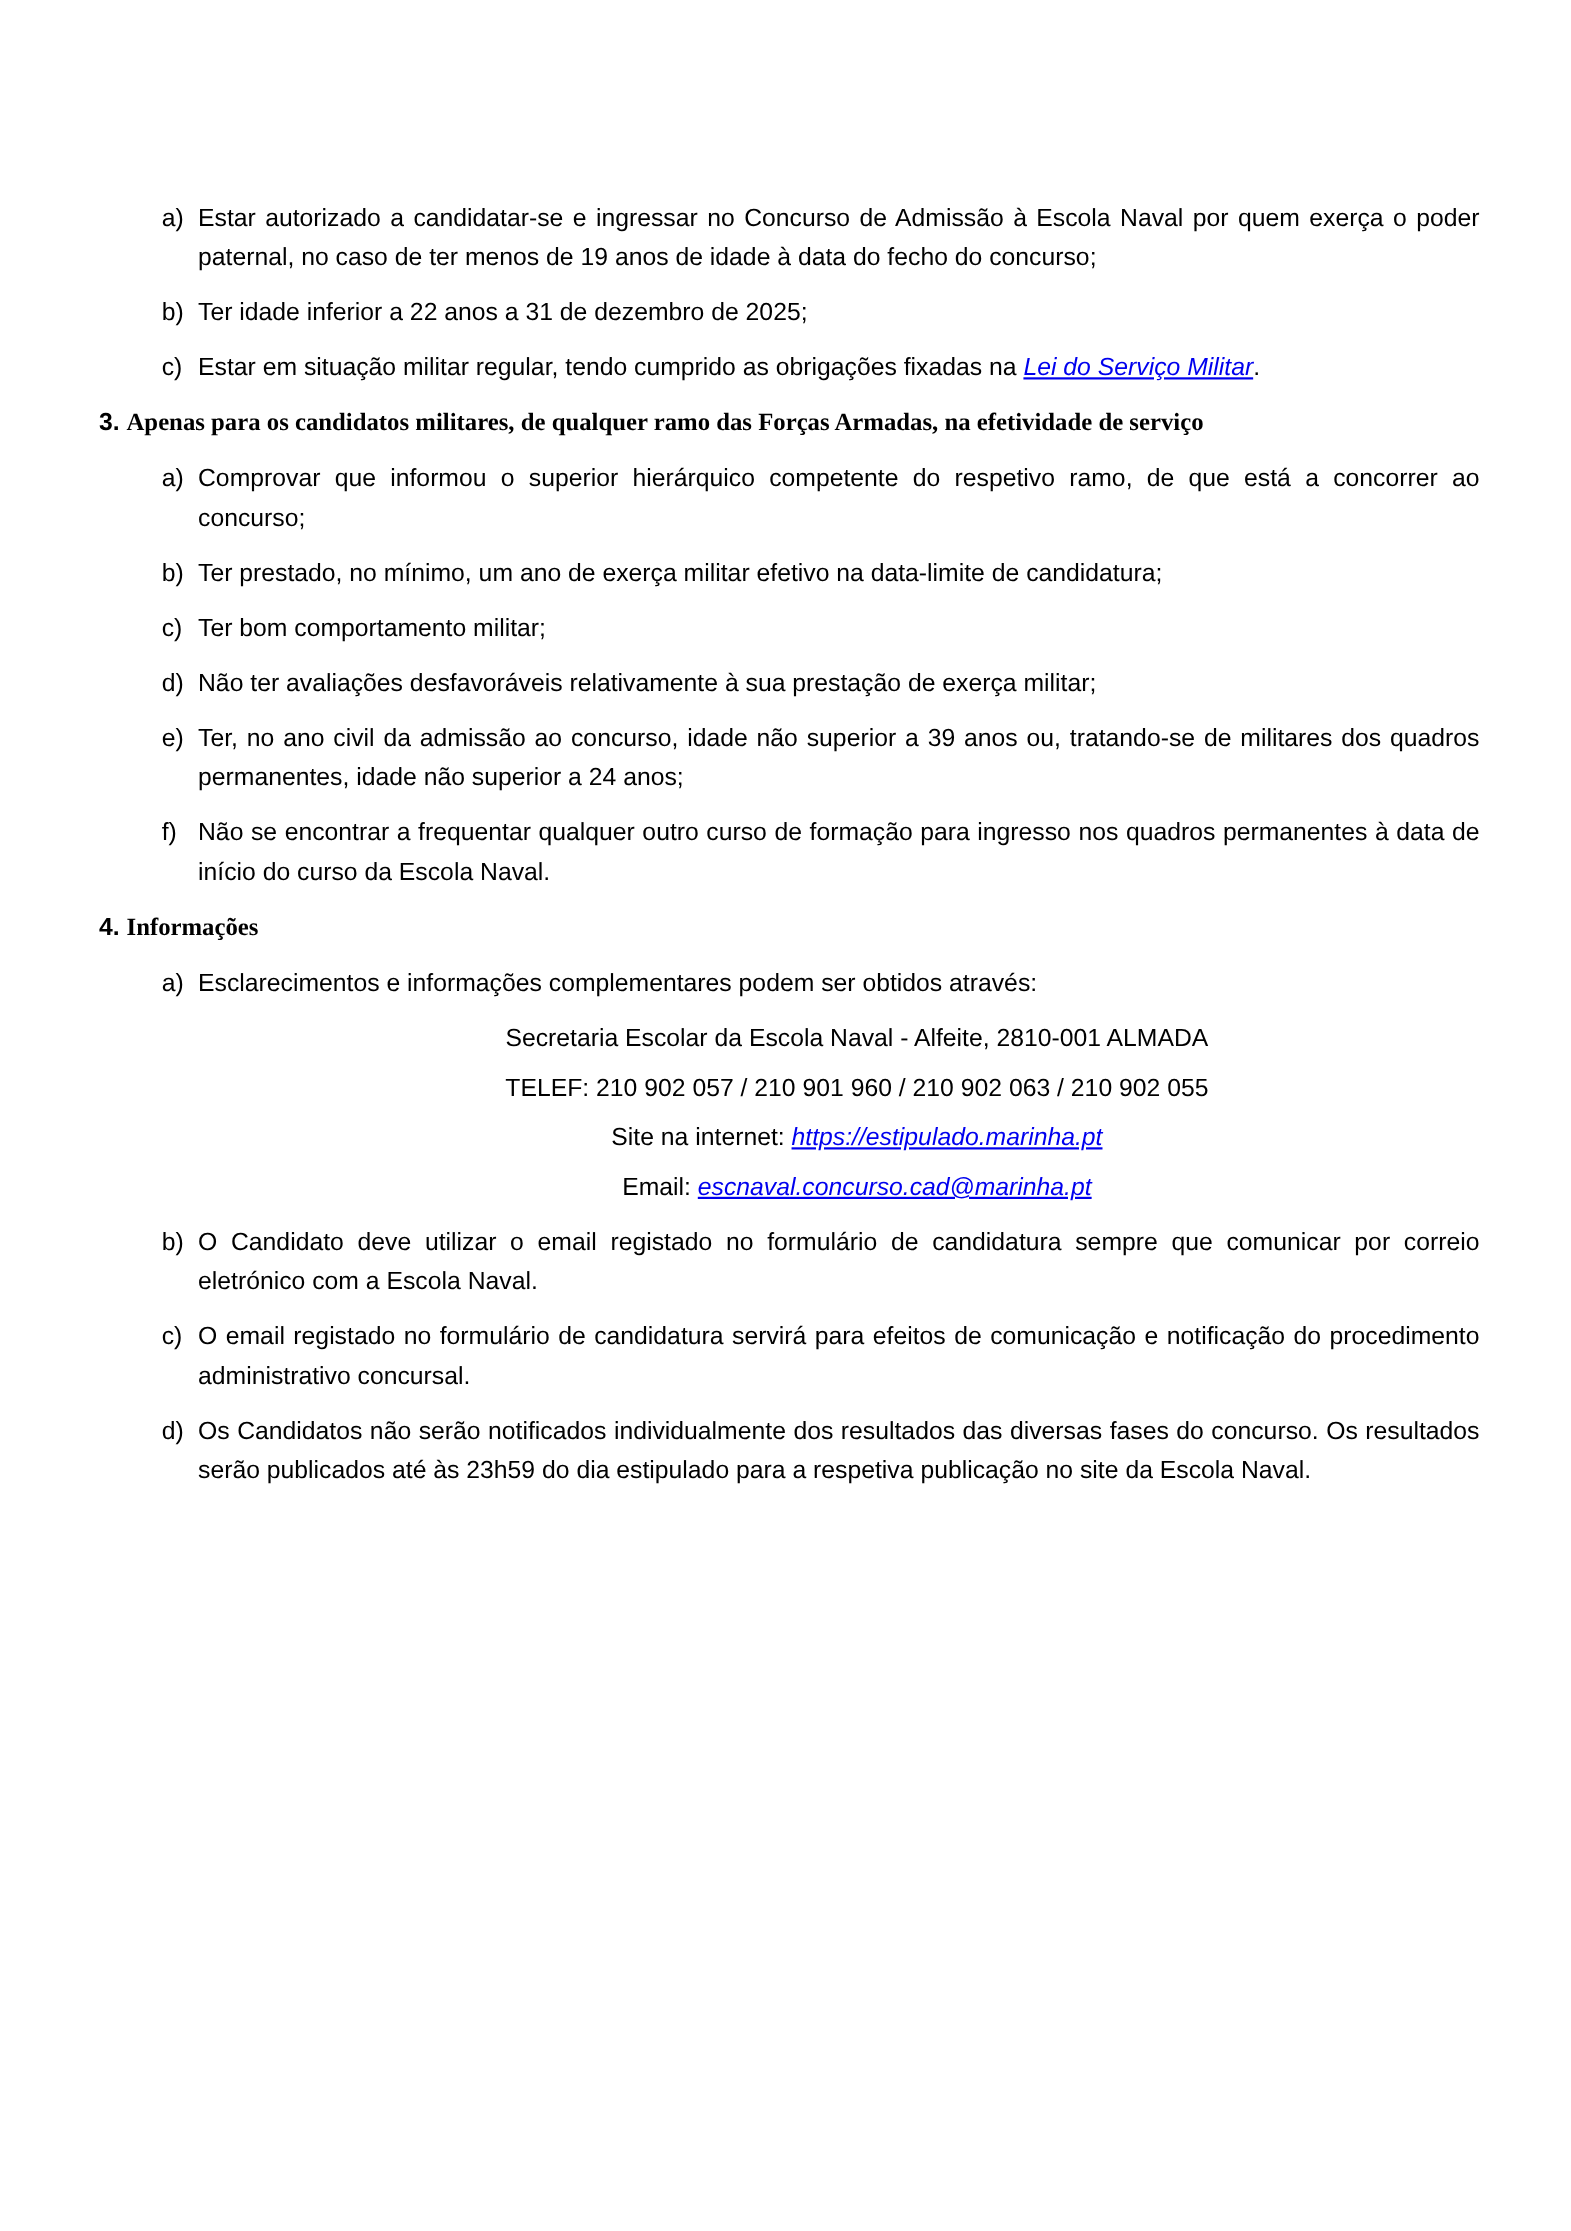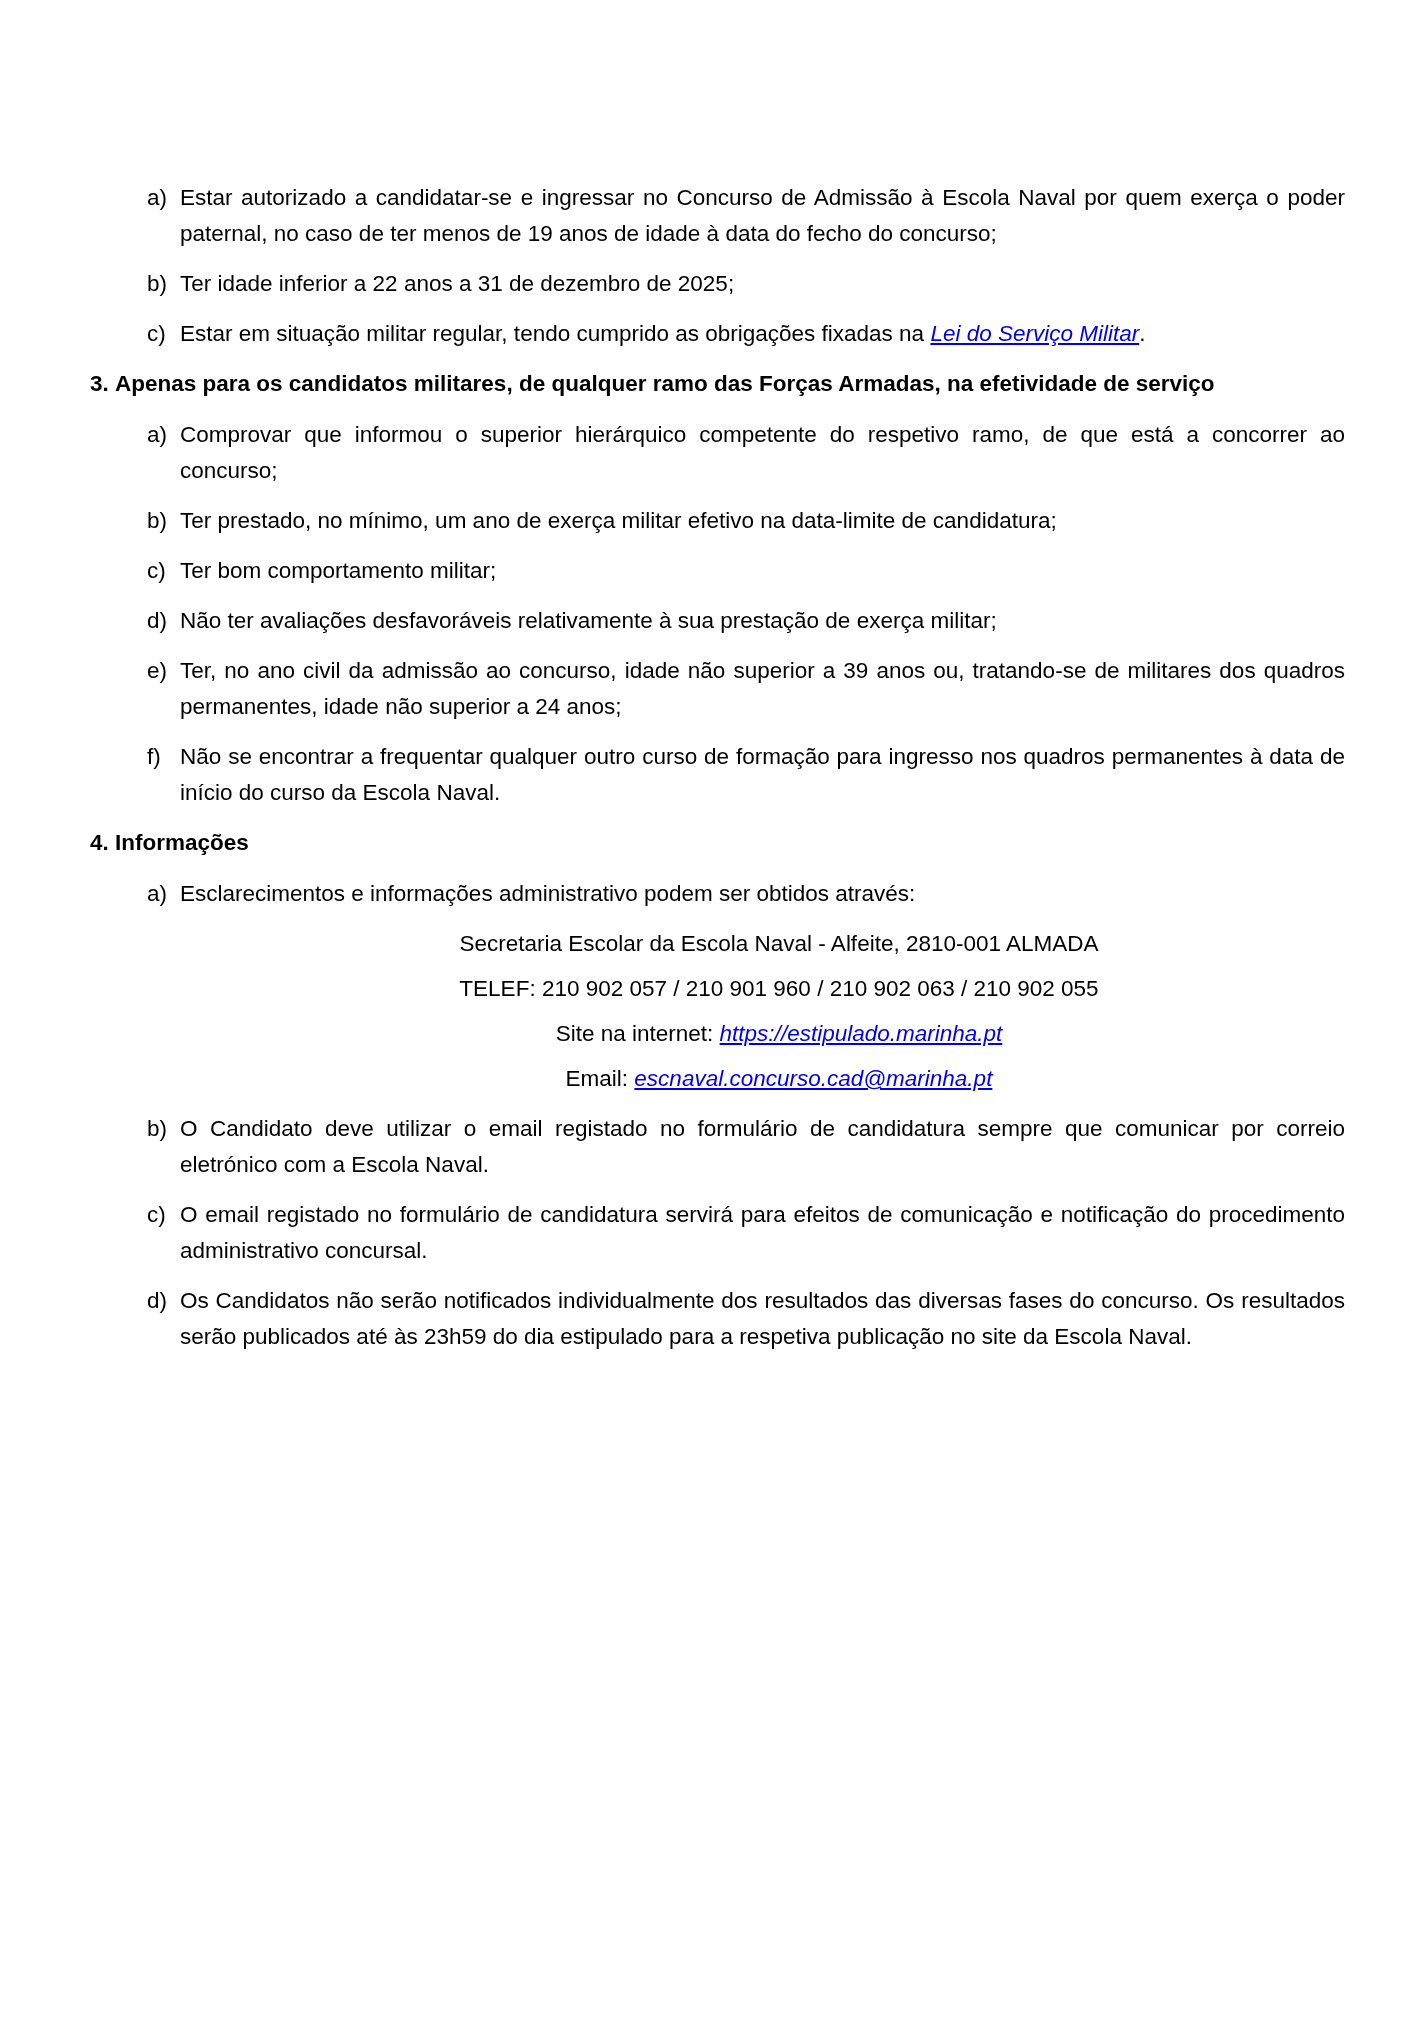--- a/index.html
+++ b/index.html
@@ -39,20 +39,21 @@
     font-weight: 700;
     margin: 0 0 15px 0;
   }
   .section-heading .marker {
     flex: 0 0 25px;
     white-space: nowrap;
   }
   .section-heading .heading-text {
     flex: 1;
     text-align: justify;
+    font-family: Liberation Serif, serif;
   }
   
   .contact-line {
     padding-left: 123px;
     margin: 0 0 9px 0;
     text-align: center;
   }
   .contact-line.last { margin-bottom: 14px; }
   a.doclink {
     color: #0000EE;
@@ -116,21 +117,21 @@
     <div class="li-text">Não se encontrar a frequentar qualquer outro curso de formação para ingresso nos quadros permanentes à data de início do curso da Escola Naval.</div>
   </div>
 
   <div class="section-heading">
     <span class="marker">4.</span>
     <div class="heading-text">Informações</div>
   </div>
 
   <div class="li">
     <span class="marker">a)</span>
-    <div class="li-text">Esclarecimentos e informações administrativo podem ser obtidos através:</div>
+    <div class="li-text">Esclarecimentos e informações complementares podem ser obtidos através:</div>
   </div>
 
   <div class="contact-line">Secretaria Escolar da Escola Naval - Alfeite, 2810-001 ALMADA</div>
   <div class="contact-line">TELEF: 210 902 057 / 210 901 960 / 210 902 063 / 210 902 055</div>
   <div class="contact-line"><span>Site na internet: </span><a class="doclink">https://estipulado.marinha.pt</a></div>
   <div class="contact-line last"><span>Email: </span><a class="doclink">escnaval.concurso.cad@marinha.pt</a></div>
 
   <div class="li">
     <span class="marker">b)</span>
     <div class="li-text">O Candidato deve utilizar o email registado no formulário de candidatura sempre que comunicar por correio eletrónico com a Escola Naval.</div>

